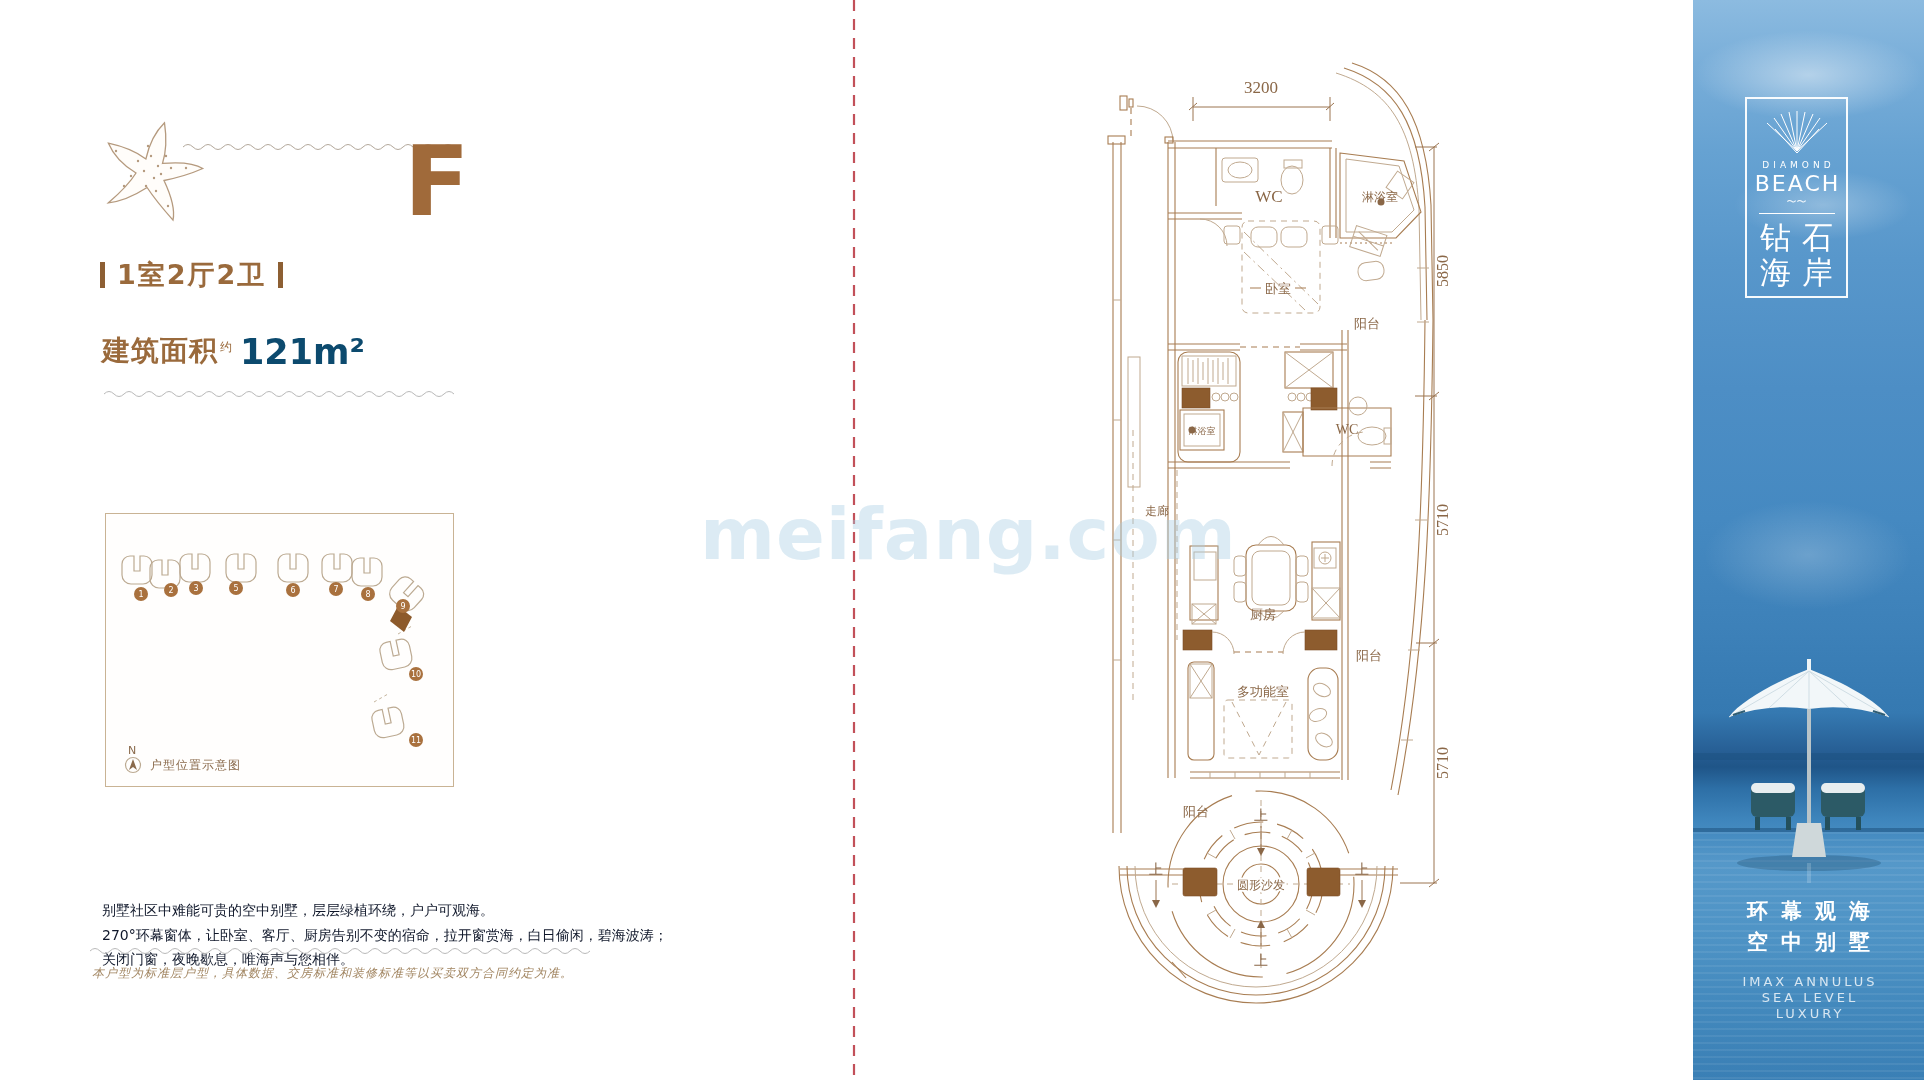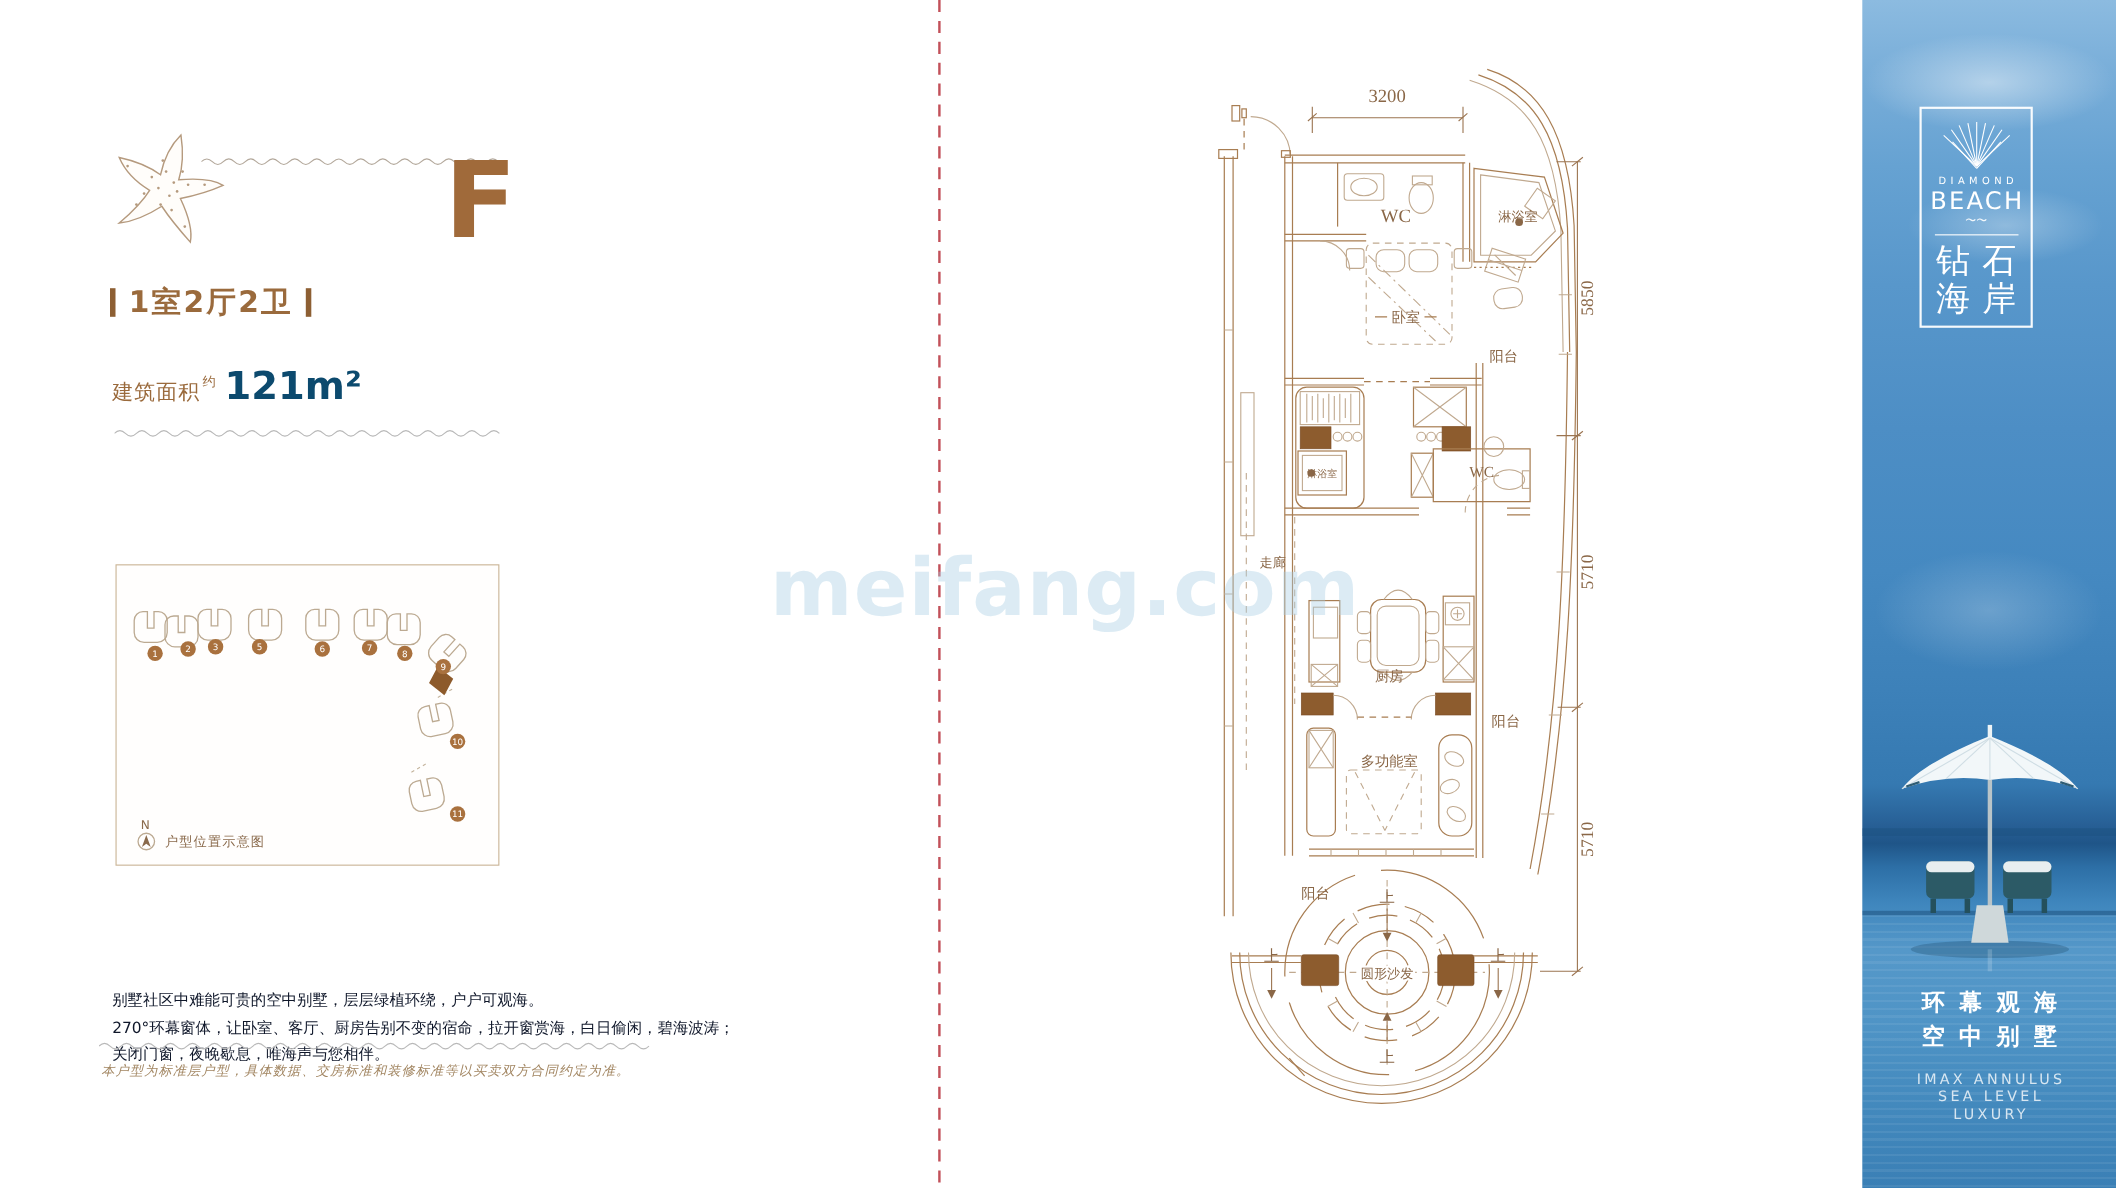--- a/index.html
+++ b/index.html
@@ -6,21 +6,21 @@
   .page{position:relative;width:1924px;height:1080px;background:#fff;overflow:hidden;
         font-family:"DejaVu Sans","Liberation Sans",sans-serif;}
   .abs{position:absolute;}
 
   
   .unit-letter{left:404px;top:134px;font-size:96px;font-weight:700;color:#a06a3a;line-height:1;}
   .layout-row{left:100px;top:257px;display:flex;align-items:center;}
   .layout-bar{display:inline-block;width:5px;height:26px;background:#8d5f33;}
   .layout-text{font-size:27px;color:#9a6a3c;letter-spacing:2px;padding:0 12px;font-weight:700;}
   .area-row{left:102px;top:291px;display:flex;align-items:flex-end;color:#9a6a3c;}
-  .area-label{font-size:19px;letter-spacing:1px;}
+  .area-label{font-size:28px;letter-spacing:1px;font-weight:bold;}
   .area-sup{font-size:12px;margin:0 2px 14px 2px;}
   .area-value{font-size:35px;font-weight:700;color:#0c4a6e;margin-left:6px;line-height:1;margin-top:44px;}
   .siteplan-box{left:105px;top:513px;width:347px;height:272px;border:1px solid #c9b394;background:#fffefd;}
   .siteplan-caption{left:44px;top:243px;font-size:12px;color:#8a6a4c;letter-spacing:1px;}
   .slogan{left:102px;top:830px;font-size:24px;font-weight:700;color:#a5713c;letter-spacing:1px;}
   .paras{left:102px;top:866px;width:620px;font-size:14px;color:#0f172a;line-height:24.5px;margin-top:32px;}
   .disclaimer{left:92px;top:965px;font-size:12px;color:#a28662;letter-spacing:1px;
               font-family:Liberation Sans, sans-serif;font-style:italic;}
 
   

